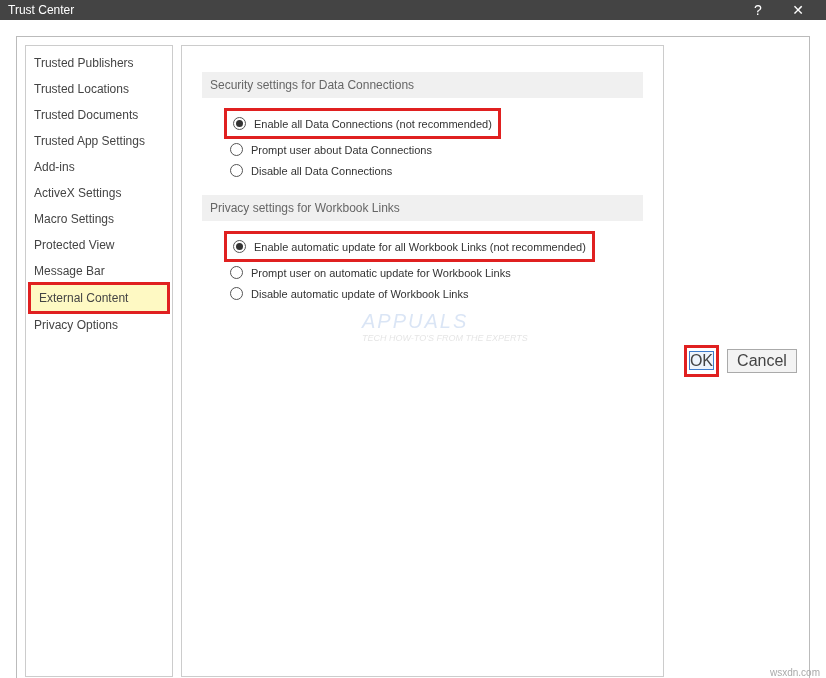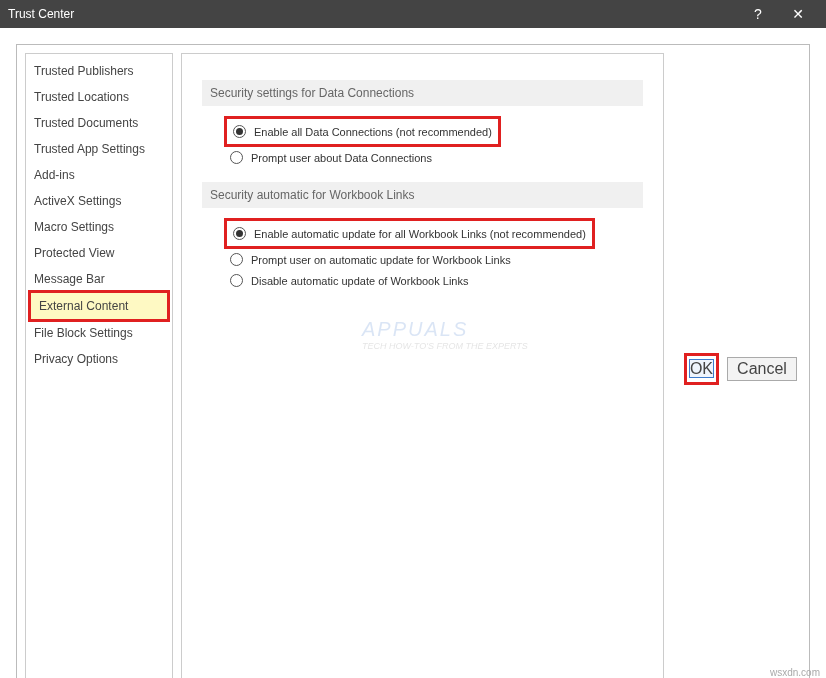--- a/index.html
+++ b/index.html
@@ -8,21 +8,21 @@
     font-size: 12px;
     background: #fff;
     width: 826px;
     height: 678px;
     overflow: hidden;
     color: #444;
   }
   .titlebar {
     background: #444444;
     color: #fff;
-    height: 28px;
+    height: 20px;
     display: flex;
     align-items: center;
     padding: 0 8px;
   }
   .titlebar .title { flex: 1; font-size: 12px; }
   .titlebar .ctrl {
     width: 40px; text-align: center; font-size: 14px; line-height: 28px;
   }
   .outer {
     border: 1px solid #bbb;
@@ -147,39 +147,42 @@
       <div class="sidebar-item">Trusted Documents</div>
       <div class="sidebar-item">Trusted App Settings</div>
       <div class="sidebar-item">Add-ins</div>
       <div class="sidebar-item">ActiveX Settings</div>
       <div class="sidebar-item">Macro Settings</div>
       <div class="sidebar-item">Protected View</div>
       <div class="sidebar-item">Message Bar</div>
       <div class="highlight-box-selected">
         <div class="sidebar-item selected">External Content</div>
       </div>
-      <div class="sidebar-item">File Block Settings</div>
       <div class="sidebar-item">Privacy Options</div>
     </div>
 
     <div class="content">
       <div class="section-header">Security settings for Data Connections</div>
 
       <div class="highlight-red">
         <div class="radio-row">
           <span class="radio checked"></span>
           <span>Enable all Data Connections (not recommended)</span>
         </div>
       </div>
       <div class="radio-row">
         <span class="radio"></span>
         <span>Prompt user about Data Connections</span>
       </div>
-
-      <div class="section-header" style="margin-top:14px">Security automatic for Workbook Links</div>
+      <div class="radio-row">
+        <span class="radio"></span>
+        <span>Disable all Data Connections</span>
+      </div>
+
+      <div class="section-header" style="margin-top:14px">Privacy settings for Workbook Links</div>
 
       <div class="highlight-red">
         <div class="radio-row">
           <span class="radio checked"></span>
           <span>Enable automatic update for all Workbook Links (not recommended)</span>
         </div>
       </div>
       <div class="radio-row">
         <span class="radio"></span>
         <span>Prompt user on automatic update for Workbook Links</span>

